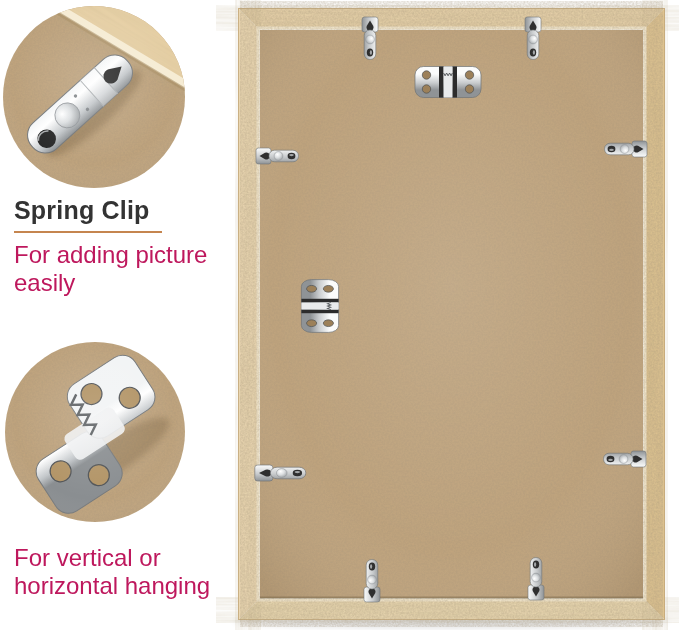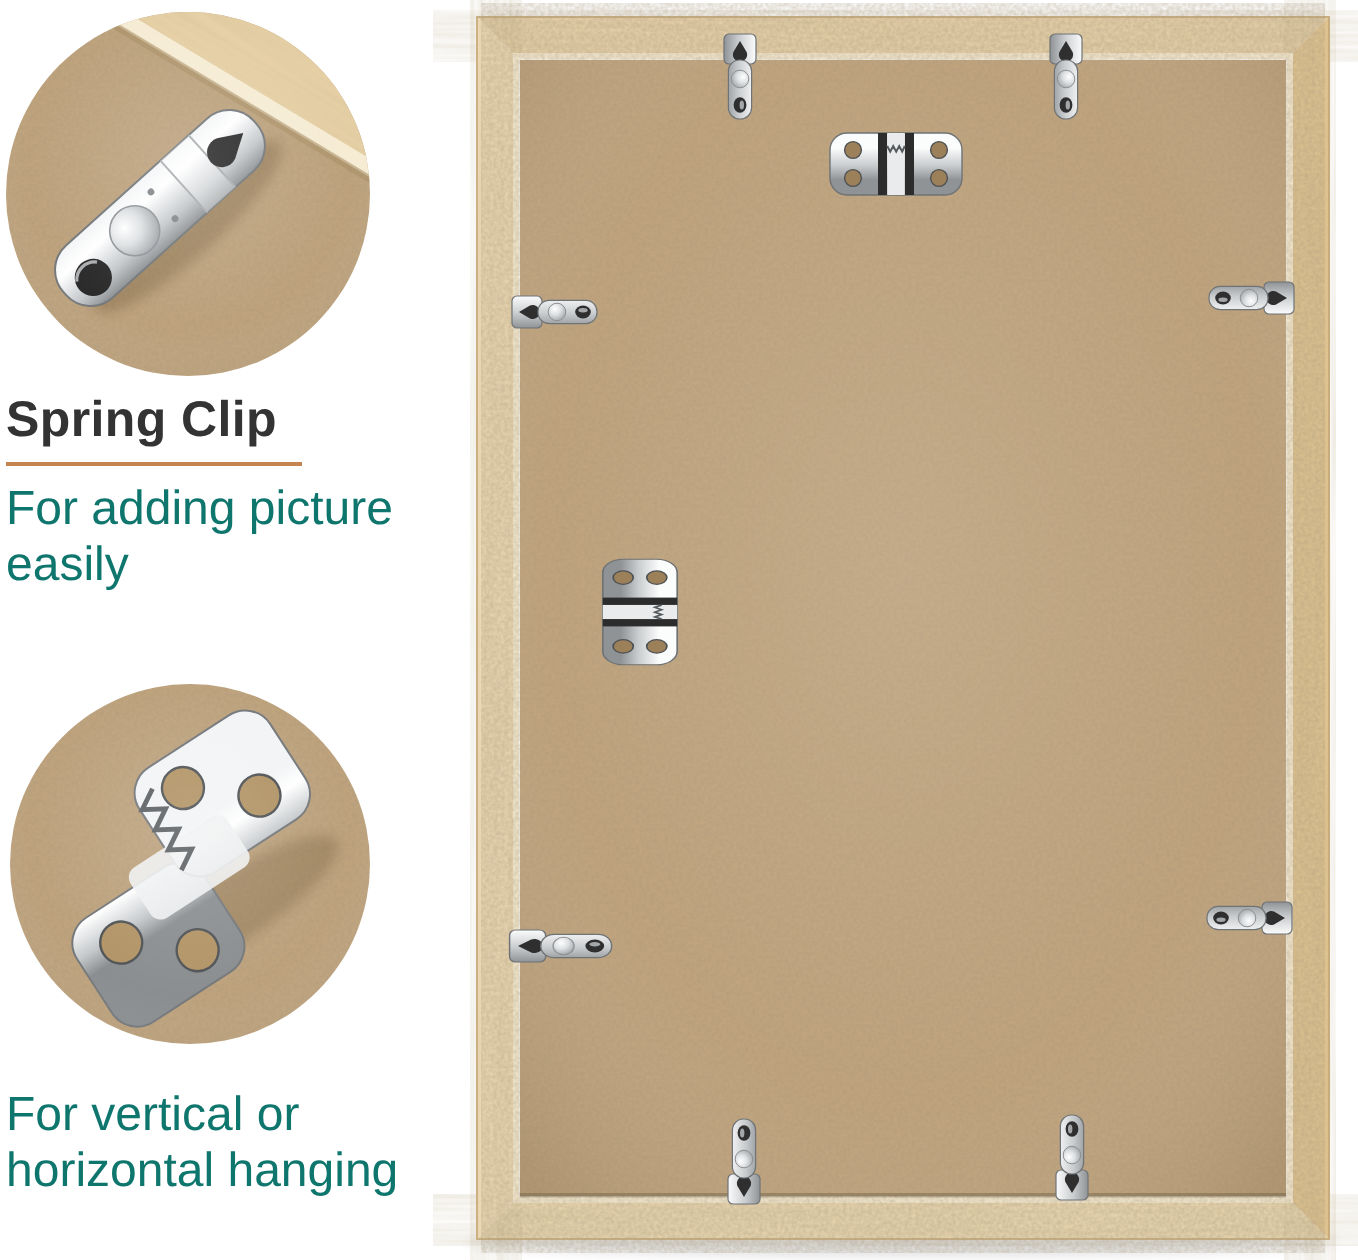--- a/index.html
+++ b/index.html
@@ -2,33 +2,33 @@
 <html style="--background: #ffffff; --text: #333333; --underline: #c5854f; --board: #c2a57d; --wood-lip: #f5ead0; --groove: #6f5f43; --metal-light: #fbfcfc; --metal-mid: #c9ccce; --metal-dark: #8f9396; --hole: #2f2f2f;"><head>
 <meta charset="utf-8">
 <style>
   html,body{margin:0;padding:0;}
   body{
     width:679px;height:630px;position:relative;overflow:hidden;
     background:var(--background,#ffffff);
     font-family:"Liberation Sans",sans-serif;
   }
   #graphics{position:absolute;left:0;top:0;}
-  .callout{position:absolute;left:3px;}
+  .callout{position:absolute;left:14px;}
   #callout-spring{top:196px;width:195px;}
   #callout-hanging{top:536px;width:252px;}
   .callout-title{
     margin:0;display:inline-block;
     font-size:25px;font-weight:700;letter-spacing:.2px;
     color:var(--text,#333333);
     padding:0 12px 6px 0;
     border-bottom:2px solid var(--underline,#c5854f);
   }
   .callout-desc{
     margin:8px 0 0;font-size:24px;line-height:1.18;
-    color:#0f766e;
+    color:#be185d;
   }
 </style>
 </head>
 <body>
 
 <svg id="graphics" width="679" height="630" viewBox="0 0 679 630">
   <defs>
     <linearGradient id="metalW" gradientUnits="userSpaceOnUse" x1="0" y1="-8" x2="0" y2="8">
       <stop offset="0" style="stop-color:var(--metal-light,#fbfcfc)"></stop>
       <stop offset="0.55" style="stop-color:var(--metal-mid,#c9ccce)"></stop>

